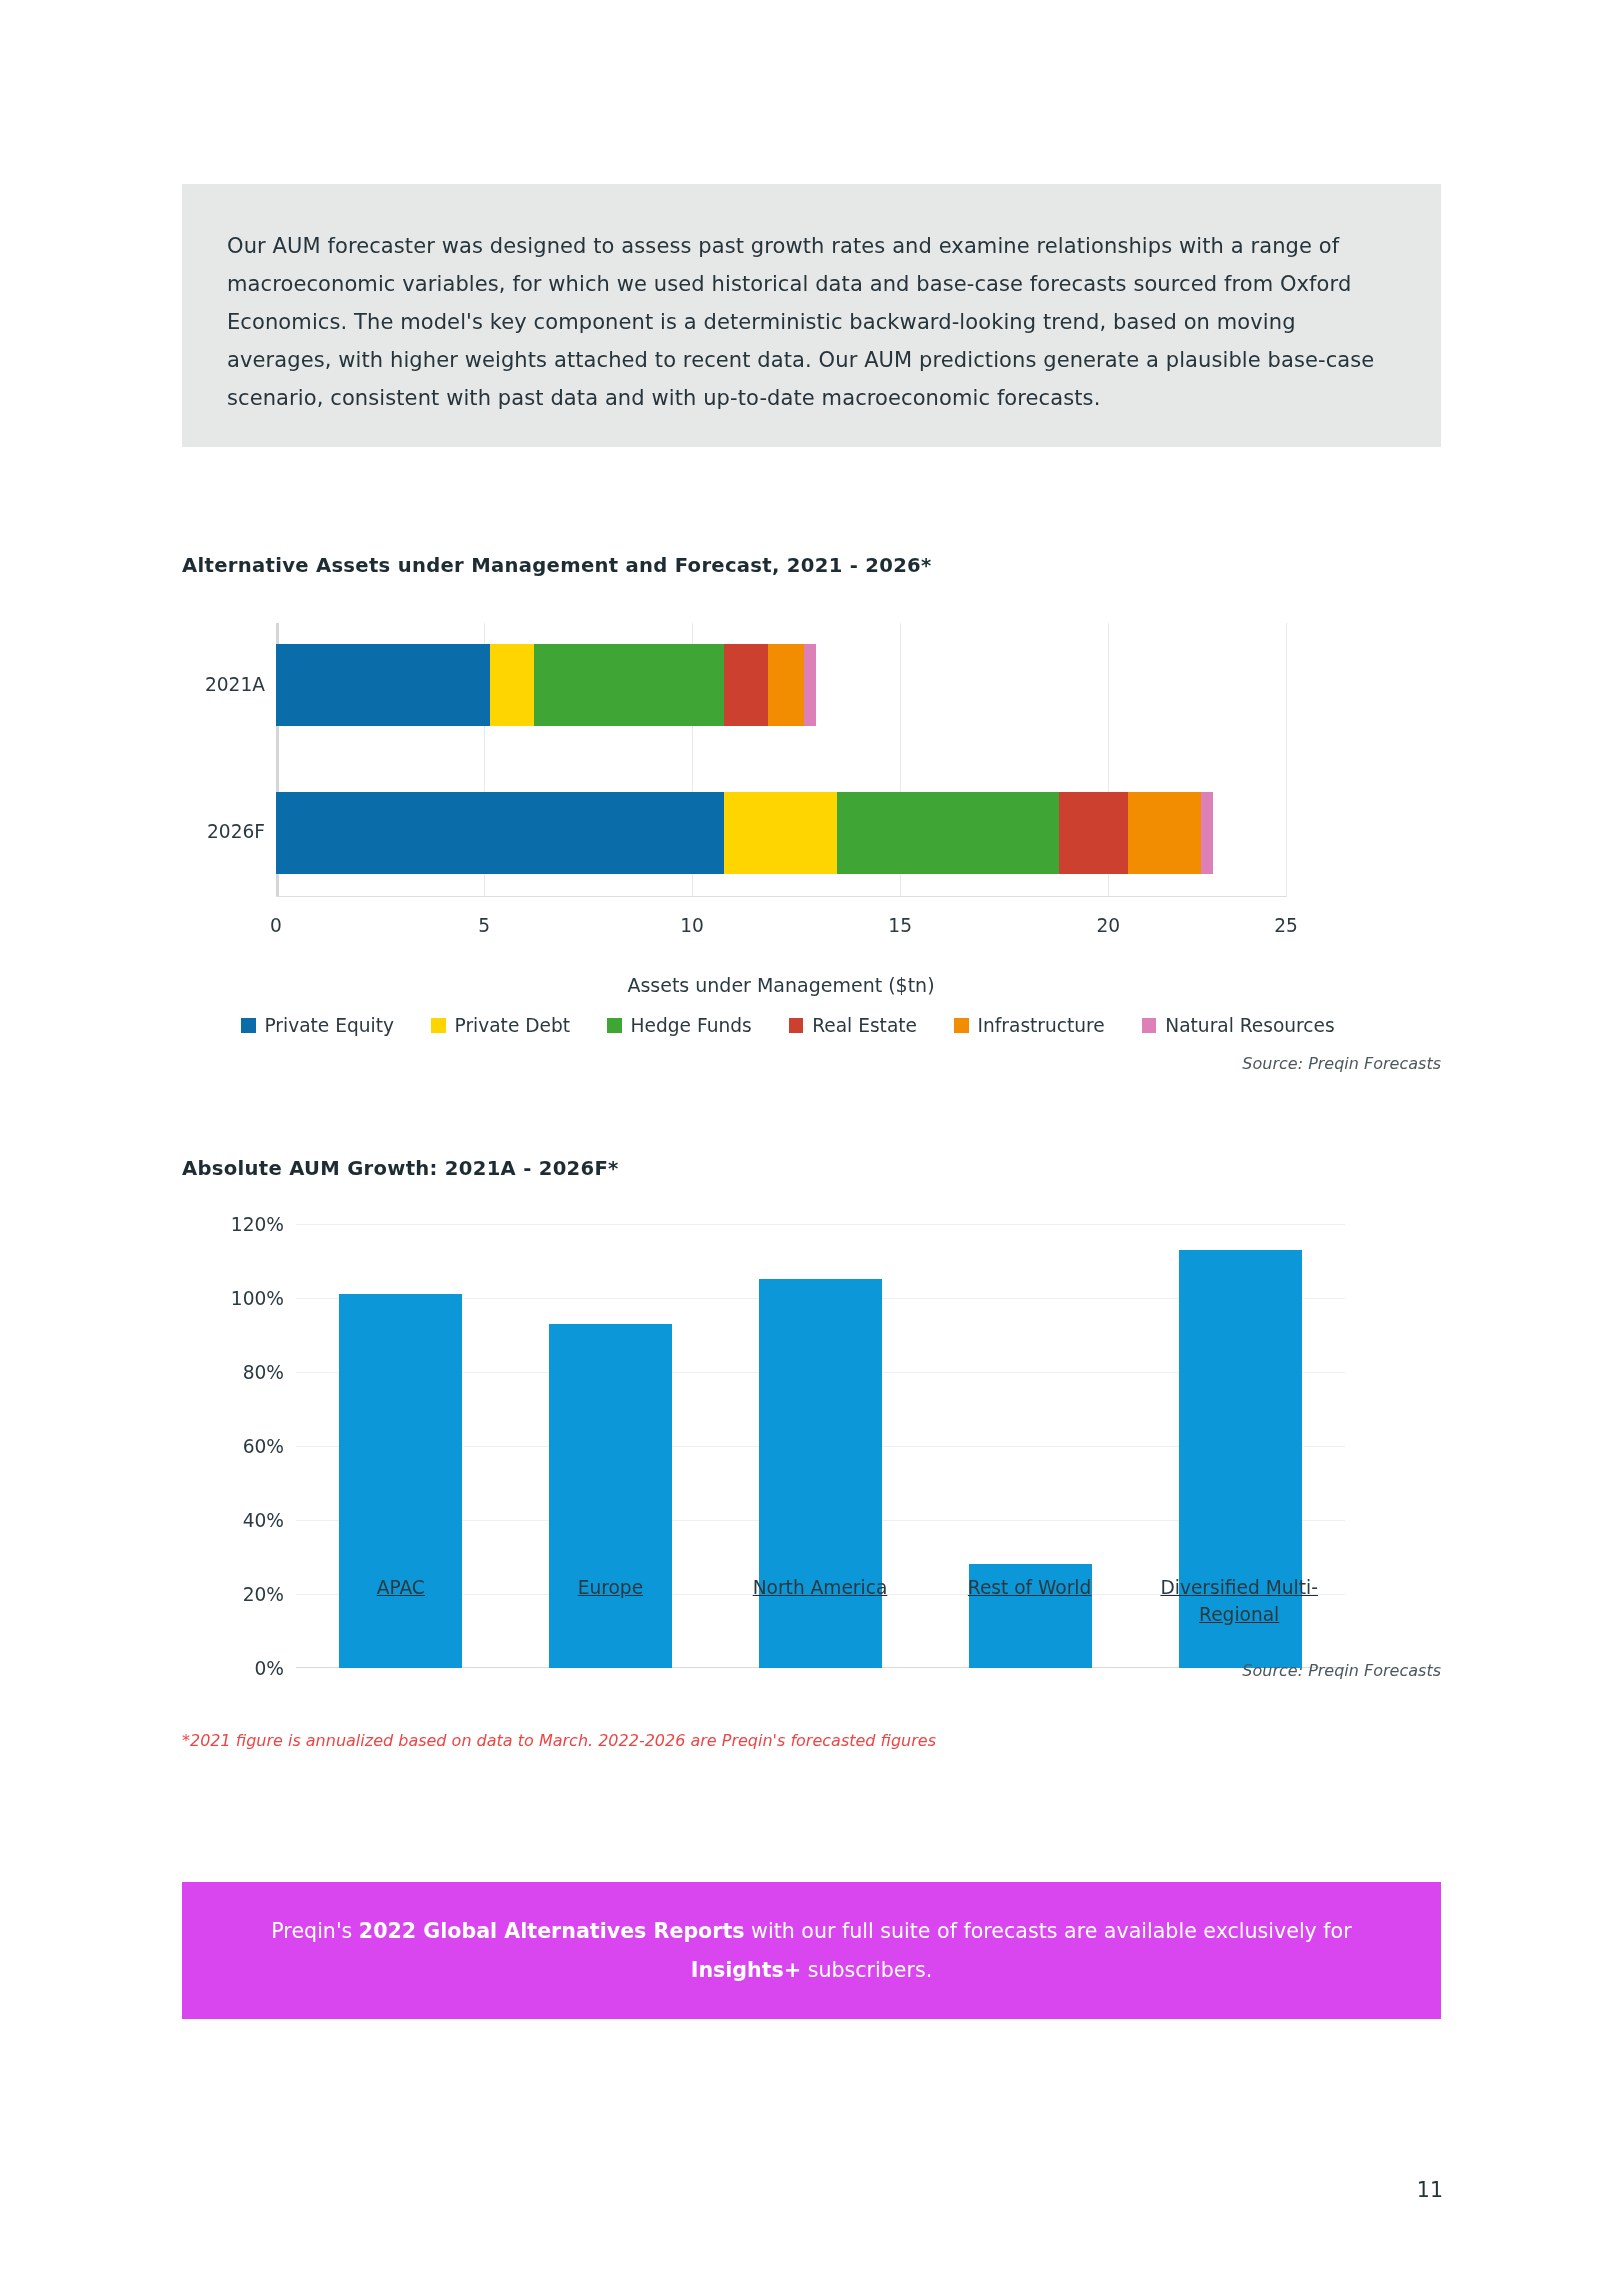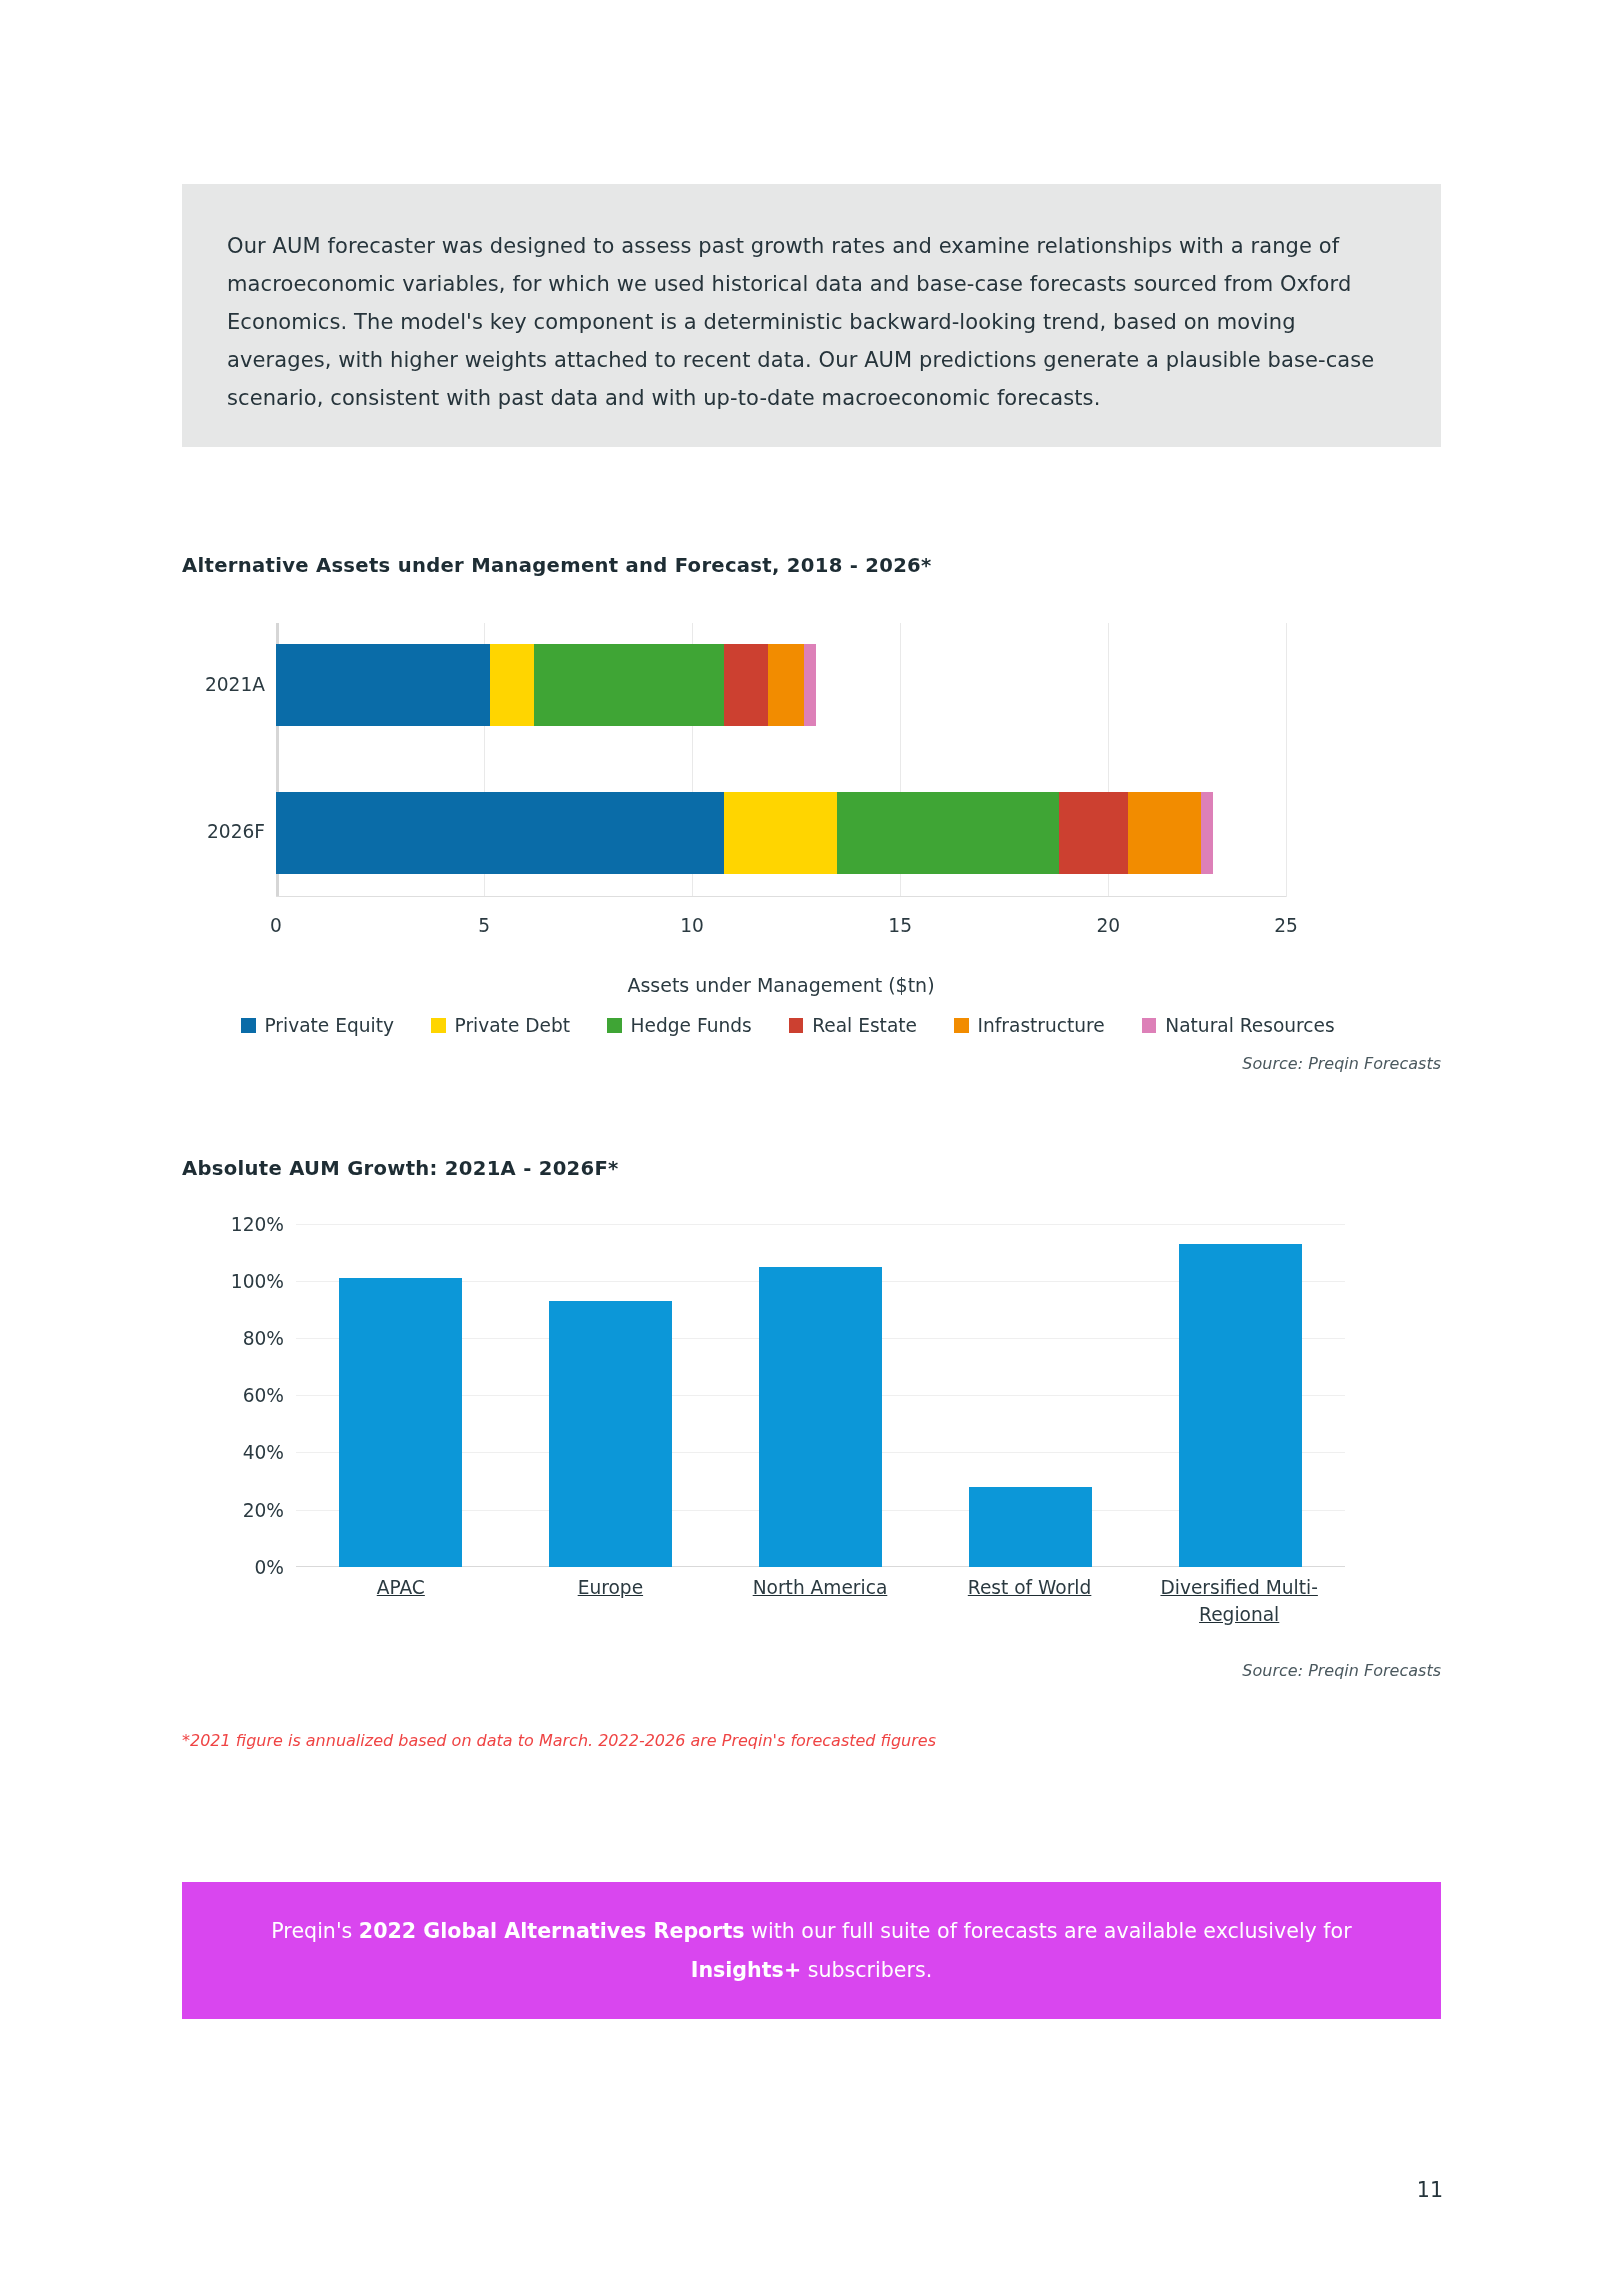--- a/index.html
+++ b/index.html
@@ -115,21 +115,21 @@
 
   
   .chart2 {
     position: absolute;
     left: 182px; top: 1210px;
     width: 1259px; height: 421px;
   }
   .c2-plot {
     position: absolute;
     left: 114px; top: 13.7px;
-    width: 1049px; height: 343px;
+    width: 1049px; height: 444px;
   }
   .c2-grid {
     position: absolute; left: 0; right: 0;
     height: 1px; background: #efefef;
   }
   .c2-baseline {
     position: absolute; left: 0; right: 0; bottom: 0;
     height: 1px; background: #d9d9d9;
   }
   .c2-ylabel {
@@ -209,21 +209,21 @@
 </style>
 </head>
 <body>
 
 <div class="page">
 
   <div class="intro-box">
     <div class="intro-text">Our AUM forecaster was designed to assess past growth rates and examine relationships with a range of macroeconomic variables, for which we used historical data and base-case forecasts sourced from Oxford Economics. The model's key component is a deterministic backward-looking trend, based on moving averages, with higher weights attached to recent data. Our AUM predictions generate a plausible base-case scenario, consistent with past data and with up-to-date macroeconomic forecasts.</div>
   </div>
 
-  <div class="chart-title" id="title-aum">Alternative Assets under Management and Forecast, 2018 - 2026*</div>
+  <div class="chart-title" id="title-aum">Alternative Assets under Management and Forecast, 2021 - 2026*</div>
 
   <div class="chart1">
     <div class="c1-plot">
       <div class="c1-axis-line"></div>
       <div class="c1-grid-line" style="left:20.6%"></div>
       <div class="c1-grid-line" style="left:41.2%"></div>
       <div class="c1-grid-line" style="left:61.8%"></div>
       <div class="c1-grid-line" style="left:82.4%"></div>
       <div class="c1-grid-line" style="left:100%"></div>
       <div class="c1-baseline"></div>

